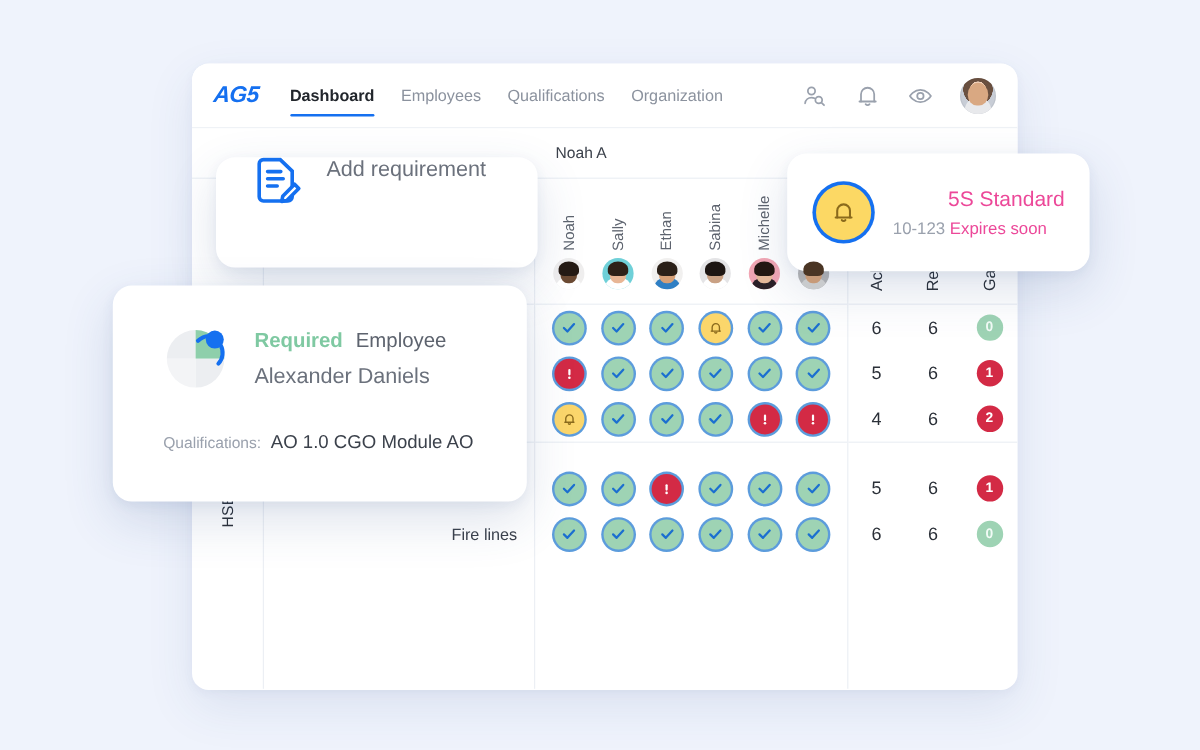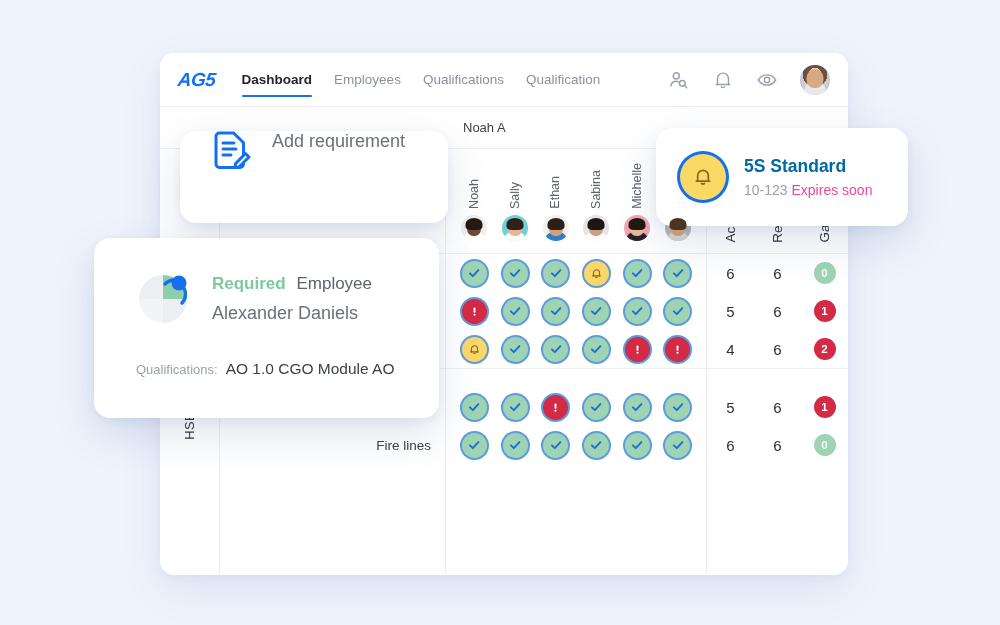--- a/index.html
+++ b/index.html
@@ -157,21 +157,21 @@
 
   #std-card {
     left: 656px; top: 128px; width: 252px; height: 98px;
     display: flex; align-items: center; padding-left: 24px; gap: 18px;
   }
   .bell-circle {
     width: 46px; height: 46px; border-radius: 50%;
     background: #fcd864; box-shadow: 0 0 0 3px #1570f0;
     display: flex; align-items: center; justify-content: center; flex: none;
   }
-  .std-title { font-size: 17.5px; font-weight: 700; color: #0369a1; }
+  .std-title { font-size: 17.5px; font-weight: 400; color: #ec4899; margin-left: 46px; }
   .std-sub { font-size: 14px; color: #9aa1ad; margin-top: 5px; }
   .std-sub .expires { color: #ec4899; }
 
   #req-emp-card {
     left: 94px; top: 238px; width: 345px; height: 180px;
     padding: 30px 0 0 0;
   }
   .req-emp-top { display: flex; align-items: flex-start; padding-left: 38px; gap: 18px; }
   .pie-icon { position: relative; width: 62px; height: 62px; flex: none; }
   .req-emp-line1 { font-size: 17px; margin-top: 6px; }
@@ -188,21 +188,21 @@
 <div class="stage">
 
   <div class="app-panel">
 
     <div class="navbar">
       <div class="logo">AG5</div>
       <div class="nav-links">
         <div class="nav-link active">Dashboard</div>
         <div class="nav-link">Employees</div>
         <div class="nav-link">Qualifications</div>
-        <div class="nav-link">Qualification</div>
+        <div class="nav-link">Organization</div>
       </div>
       <div class="nav-right">
         <svg class="nav-icon" viewBox="0 0 24 24" fill="none" stroke="currentColor" stroke-width="1.6">
           <circle cx="9" cy="7.5" r="3.3"></circle>
           <path d="M3.2 18.6c.3-3.2 2.9-5.2 5.8-5.2 1 0 1.9.2 2.7.6" stroke-linecap="round"></path>
           <circle cx="15.6" cy="15.6" r="3.1"></circle>
           <path d="M18 18l2.4 2.4" stroke-linecap="round"></path>
         </svg>
         <svg class="nav-icon" viewBox="0 0 24 24" fill="none" stroke="currentColor" stroke-width="1.6">
           <path d="M6 17V10.5a6 6 0 0 1 12 0V17" stroke-linecap="round"></path>

